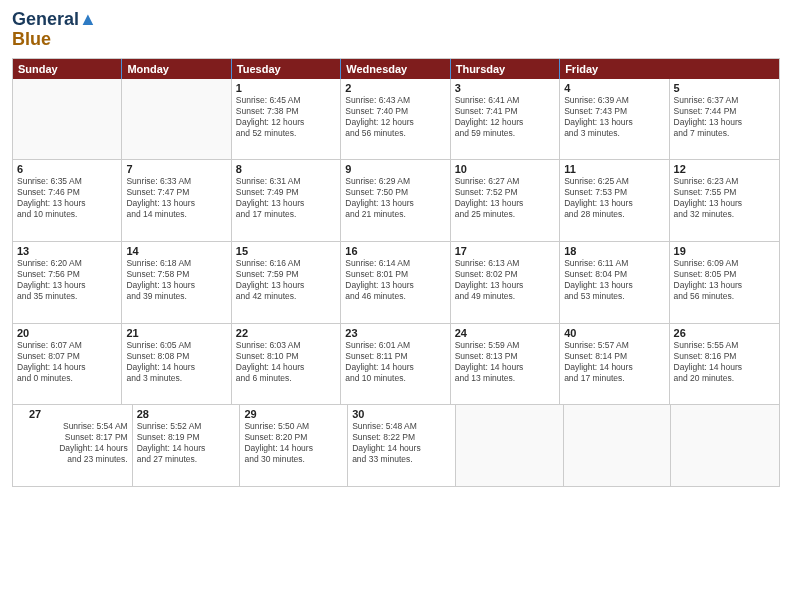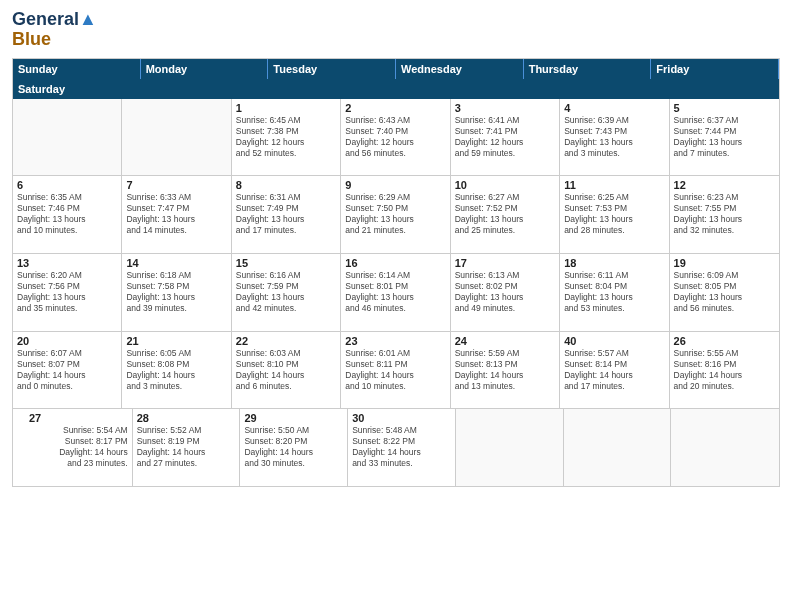--- a/index.html
+++ b/index.html
@@ -50,22 +50,22 @@
       color: #555;
     }
     .calendar {
       flex: 1;
       display: flex;
       flex-direction: column;
       border: 1px solid #ccc;
     }
     .day-headers {
       display: grid;
-      grid-template-columns: repeat(6, 1fr);
-      background: #0c4a6e;
+      grid-template-columns: repeat(7, 1fr);
+      background: #7f1d1d;
     }
     .day-header {
       color: #fff;
       font-size: 11px;
       font-weight: bold;
       padding: 4px 5px;
       text-align: left;
       border-right: 1px solid #4a90d9;
     }
     .day-header:last-child { border-right: none; }
@@ -124,21 +124,20 @@
   </div>
 
   <div class="calendar">
     <div class="day-headers">
     <div class="day-header">Sunday</div>
         <div class="day-header">Monday</div>
         <div class="day-header">Tuesday</div>
         <div class="day-header">Wednesday</div>
         <div class="day-header">Thursday</div>
         <div class="day-header">Friday</div>
-        <div class="day-header">Saturday</div>
       </div>
     <div class="calendar-body">
     <div class="calendar-row">
           <div class="calendar-cell empty"></div>
           <div class="calendar-cell empty"></div>
           <div class="calendar-cell">
             <span class="cell-day">1</span>
             <div class="cell-info" style="white-space: pre-line;">Sunrise: 6:45 AM
 Sunset: 7:38 PM
 Daylight: 12 hours

